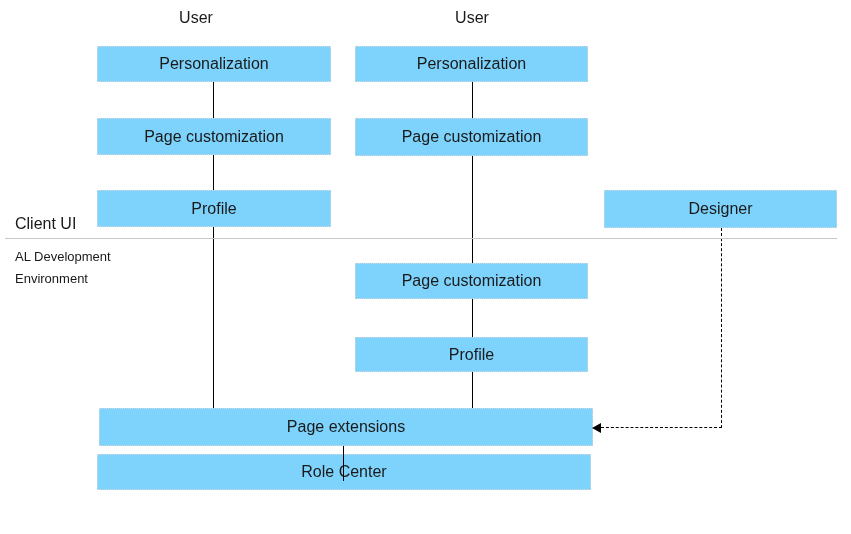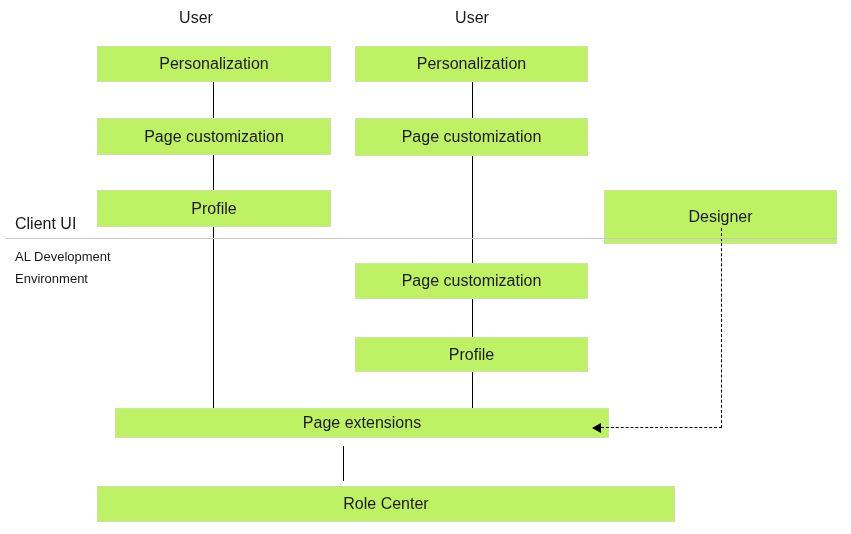--- a/index.html
+++ b/index.html
@@ -6,21 +6,21 @@
   .canvas{
     position:relative;
     width:851px;height:534px;
     background:#ffffff;
     font-family:"Liberation Sans", sans-serif;
     color:#1a1a1a;
     overflow:hidden;
   }
   .box{
     position:absolute;
-    background:#bef264;
+    background:#7dd3fc;
     border:1px dotted #d4d8de;
     box-sizing:border-box;
     display:flex;align-items:center;justify-content:center;
     font-size:16px;
     white-space:nowrap;
   }
   .txt{
     position:absolute;
     font-size:16px;
     line-height:20px;
@@ -70,24 +70,24 @@
 
   <div class="box" style="left:97px;top:46px;width:234px;height:36px">Personalization</div>
   <div class="box" style="left:97px;top:118px;width:234px;height:37px">Page customization</div>
   <div class="box" style="left:97px;top:190px;width:234px;height:37px">Profile</div>
 
   <div class="box" style="left:355px;top:46px;width:233px;height:36px">Personalization</div>
   <div class="box" style="left:355px;top:118px;width:233px;height:38px">Page customization</div>
   <div class="box" style="left:355px;top:263px;width:233px;height:36px">Page customization</div>
   <div class="box" style="left:355px;top:337px;width:233px;height:35px">Profile</div>
 
-  <div class="box" style="left:604px;top:190px;width:233px;height:54px">Designer</div>
+  <div class="box" style="left:604px;top:190px;width:233px;height:38px">Designer</div>
 
-  <div class="box" style="left:115px;top:408px;width:494px;height:30px">Page extensions</div>
-  <div class="box" style="left:97px;top:486px;width:578px;height:36px">Role Center</div>
+  <div class="box" style="left:99px;top:408px;width:494px;height:38px">Page extensions</div>
+  <div class="box" style="left:97px;top:454px;width:494px;height:36px">Role Center</div>
 
   <div class="vline" style="left:213px;top:82px;height:36px"></div>
   <div class="vline" style="left:213px;top:155px;height:35px"></div>
   <div class="vline" style="left:213px;top:227px;height:181px"></div>
 
   <div class="vline" style="left:472px;top:82px;height:36px"></div>
   <div class="vline" style="left:472px;top:156px;height:107px"></div>
   <div class="vline" style="left:472px;top:299px;height:38px"></div>
   <div class="vline" style="left:472px;top:372px;height:36px"></div>
 

